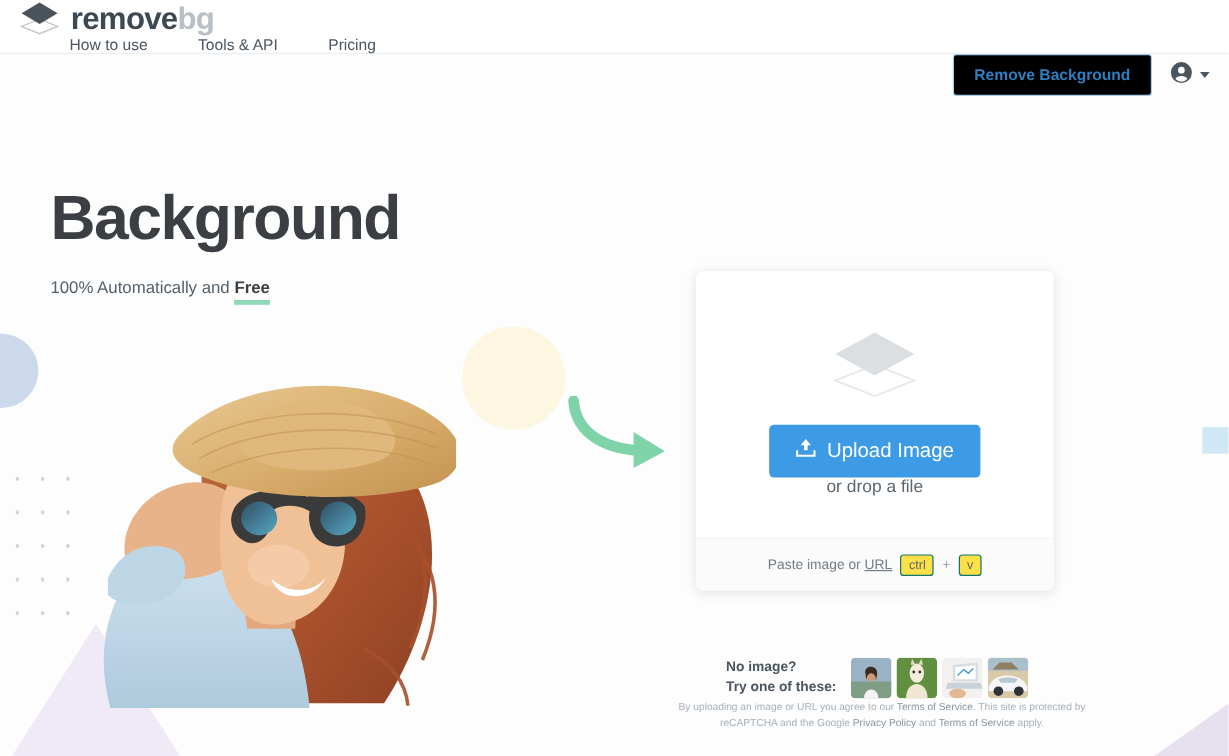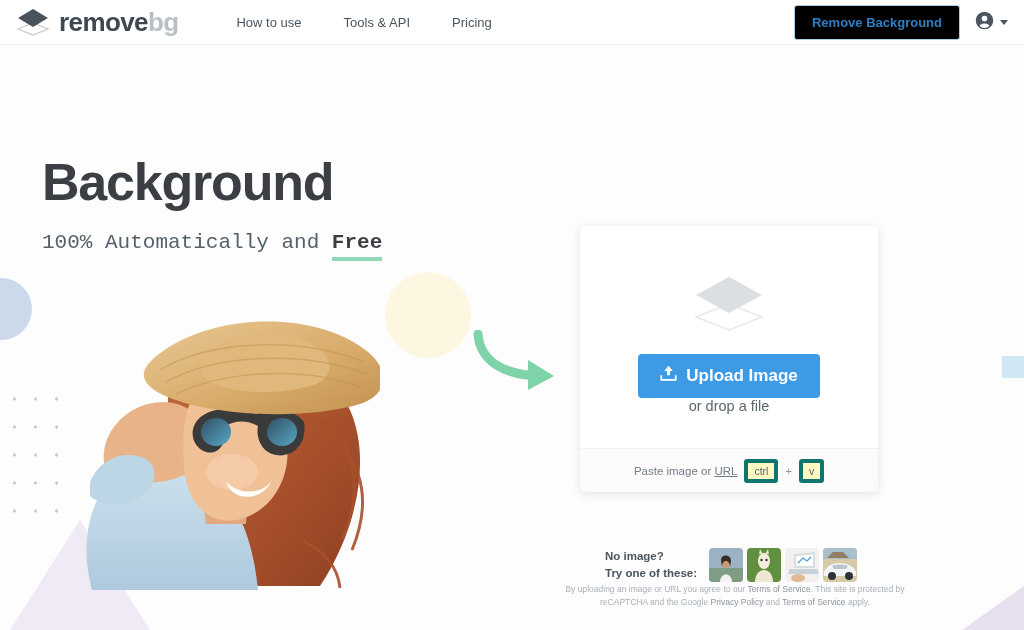--- a/index.html
+++ b/index.html
@@ -11,20 +11,21 @@
   }
   .page { position: relative; width: 1024px; height: 630px; background: #fdfdfd; overflow: hidden; }
 
   
   .header {
     position: absolute; top: 0; left: 0; width: 1024px; height: 45px;
     background: #ffffff;
     border-bottom: 1px solid #eceef0;
     display: flex; 
     z-index: 30;
+    flex-direction: column;
   }
   .logo-wrap { display: flex; align-items: center; margin-left: 16px; }
   .logo-mark { width: 34px; height: 30px; position: relative; margin-right: 9px; }
   .logo-text { font-size: 26px; font-weight: 700; letter-spacing: -0.6px; line-height: 1; }
   .logo-remove { color: #3d4852; }
   .logo-bg { color: #b8bfc6; }
 
   .nav { display: flex; align-items: center; margin-left: 58px; gap: 42px; }
   .nav a {
     font-size: 13px; color: #4a5560; text-decoration: none; white-space: nowrap;
@@ -66,21 +67,21 @@
   }
   .rect-blue { right: 0; top: 356px; width: 22px; height: 22px; background: #cfe8f3; }
 
   
   .hero { position: absolute; left: 42px; top: 88px; z-index: 10; }
   .hero h1 {
     font-size: 52px; font-weight: 700; color: #3b3f43;
     line-height: 1.22; letter-spacing: -1.2px;
   }
   .hero-sub {
-    margin-top: 16px; font-size: 21px; color: #55606b; font-weight: 400; font-family: Liberation Mono, monospace;
+    margin-top: 16px; font-size: 14px; color: #55606b; font-weight: 400;
   }
   .hero-sub b { color: #3b3f43; font-weight: 700; position: relative; }
   .hero-sub b::after {
     content: ""; position: absolute; left: 0; right: 0; bottom: -7px;
     height: 4px; background: #8fd9b6;
   }
 
   
   .photo { position: absolute; left: 20px; top: 300px; width: 360px; height: 290px; z-index: 8; }
 
@@ -94,32 +95,32 @@
     box-shadow: 0 2px 10px rgba(40,50,60,0.13);
     z-index: 12; display: flex; flex-direction: column;
   }
   .card-body {
     flex: 1; display: flex; flex-direction: column;
     align-items: center; justify-content: center; padding-top: 12px;
   }
   .card-icon { width: 78px; height: 62px; position: relative; margin-bottom: 20px; }
   .btn-upload {
     background: #3d9ae5; color: #ffffff; border: none; border-radius: 4px;
-    font-size: 17px; font-weight: 700; padding: 11px 22px;
+    font-size: 17px; font-weight: 400; padding: 11px 22px;
     display: flex; align-items: center; gap: 9px; cursor: pointer;
   }
   .drop-text { font-size: 14.5px; color: #5b6670; }
   .card-foot {
     height: 44px; border-top: 1px solid #f0f1f3; background: #fbfbfc;
     display: flex; align-items: center; justify-content: center; gap: 7px;
     font-size: 11.5px; color: #727c85; border-radius: 0 0 5px 5px;
   }
   .card-foot u { text-decoration: underline; }
   .key {
-    border: 4px solid #0f766e; border-radius: 3px; background: #fef9c3;
+    border: 1px solid #0f766e; border-radius: 3px; background: #fde047;
     padding: 2px 6px; font-size: 10.5px; color: #5b6670;
   }
   .plus { font-size: 11px; color: #8a939c; }
 
   
   .samples {
     position: absolute; left: 605px; top: 548px; z-index: 12;
     display: flex; align-items: center; gap: 12px;
   }
   .samples-label { font-size: 11.5px; font-weight: 700; color: #4a5560; line-height: 1.45; white-space: nowrap; }

